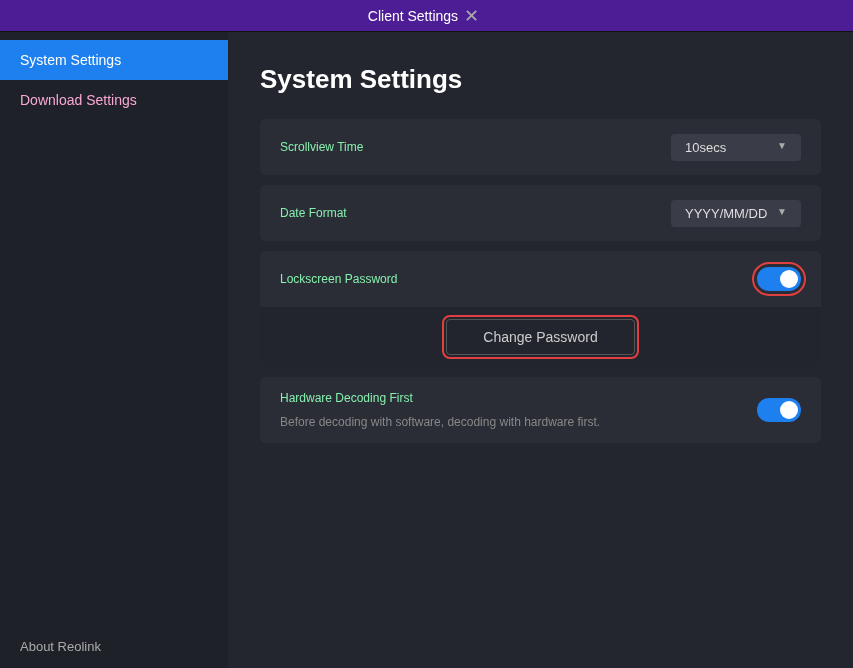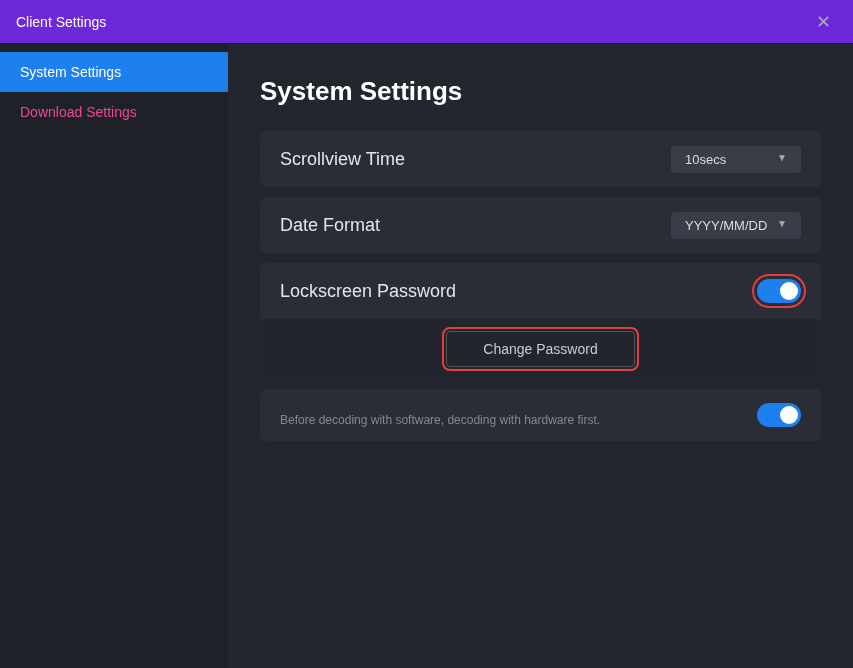--- a/index.html
+++ b/index.html
@@ -6,26 +6,26 @@
     body {
       font-family: 'Segoe UI', Arial, sans-serif;
       background: #1a1d24;
       width: 853px;
       height: 668px;
       overflow: hidden;
       display: flex;
       flex-direction: column;
     }
     .title-bar {
-      background: #6d28d9;
-      display: flex;
-      align-items: center;
-      justify-content: space-between;
+      background: #4c1d95;
+      display: flex;
+      align-items: center;
+      justify-content: center;
       padding: 0 16px;
-      height: 44px;
+      height: 32px;
       flex-shrink: 0;
       border-bottom: 1px solid #111;
     }
     .title-bar-title {
       color: #fff;
       font-size: 14px;
       font-weight: 500;
     }
     .close-btn {
       color: #aaa;
@@ -44,21 +44,21 @@
     .sidebar {
       width: 228px;
       background: #1e2128;
       display: flex;
       flex-direction: column;
       flex-shrink: 0;
       padding-top: 8px;
     }
     .sidebar-item {
       padding: 12px 20px;
-      color: #ec4899;
+      color: #f9a8d4;
       font-size: 14px;
       cursor: pointer;
       border-radius: 0;
     }
     .sidebar-item.active {
       background: #1e7fef;
       color: #fff;
       font-weight: 500;
     }
     .sidebar-spacer { flex: 1; }
@@ -84,22 +84,22 @@
       background: #2a2d36;
       border-radius: 6px;
       padding: 0 20px;
       display: flex;
       align-items: center;
       justify-content: space-between;
       height: 56px;
       margin-bottom: 10px;
     }
     .setting-label {
-      color: #e5e5e5;
-      font-size: 18px;
+      color: #86efac;
+      font-size: 12px;
     }
     .setting-sublabel {
       color: #888;
       font-size: 12px;
       margin-top: 10px;
     }
     .setting-label-wrap {
       display: flex;
       flex-direction: column;
     }
@@ -208,20 +208,23 @@
 <div class="app-body">
 
   <div class="sidebar">
     <div class="sidebar-item active">
       <span>System Settings</span>
     </div>
     <div class="sidebar-item">
       <span>Download Settings</span>
     </div>
     <div class="sidebar-spacer"></div>
+    <div class="sidebar-bottom">
+      <span>About Reolink</span>
+    </div>
   </div>
 
   <div class="main-content">
     <div class="page-title">System Settings</div>
 
     <div class="setting-row">
       <span class="setting-label">Scrollview Time</span>
       <button class="dropdown-btn">
         <span>10secs</span>
         <span class="chevron">▼</span>
@@ -246,20 +249,21 @@
           </div>
         </div>
       </div>
       <div class="lockscreen-body">
         <button class="change-password-btn">Change Password</button>
       </div>
     </div>
 
     <div class="setting-row tall">
       <div class="setting-label-wrap">
+        <span class="setting-label">Hardware Decoding First</span>
         <span class="setting-sublabel">Before decoding with software, decoding with hardware first.</span>
       </div>
       <div class="toggle-wrap">
         <div class="toggle-track on">
           <div class="toggle-thumb"></div>
         </div>
       </div>
     </div>
 
   </div>

